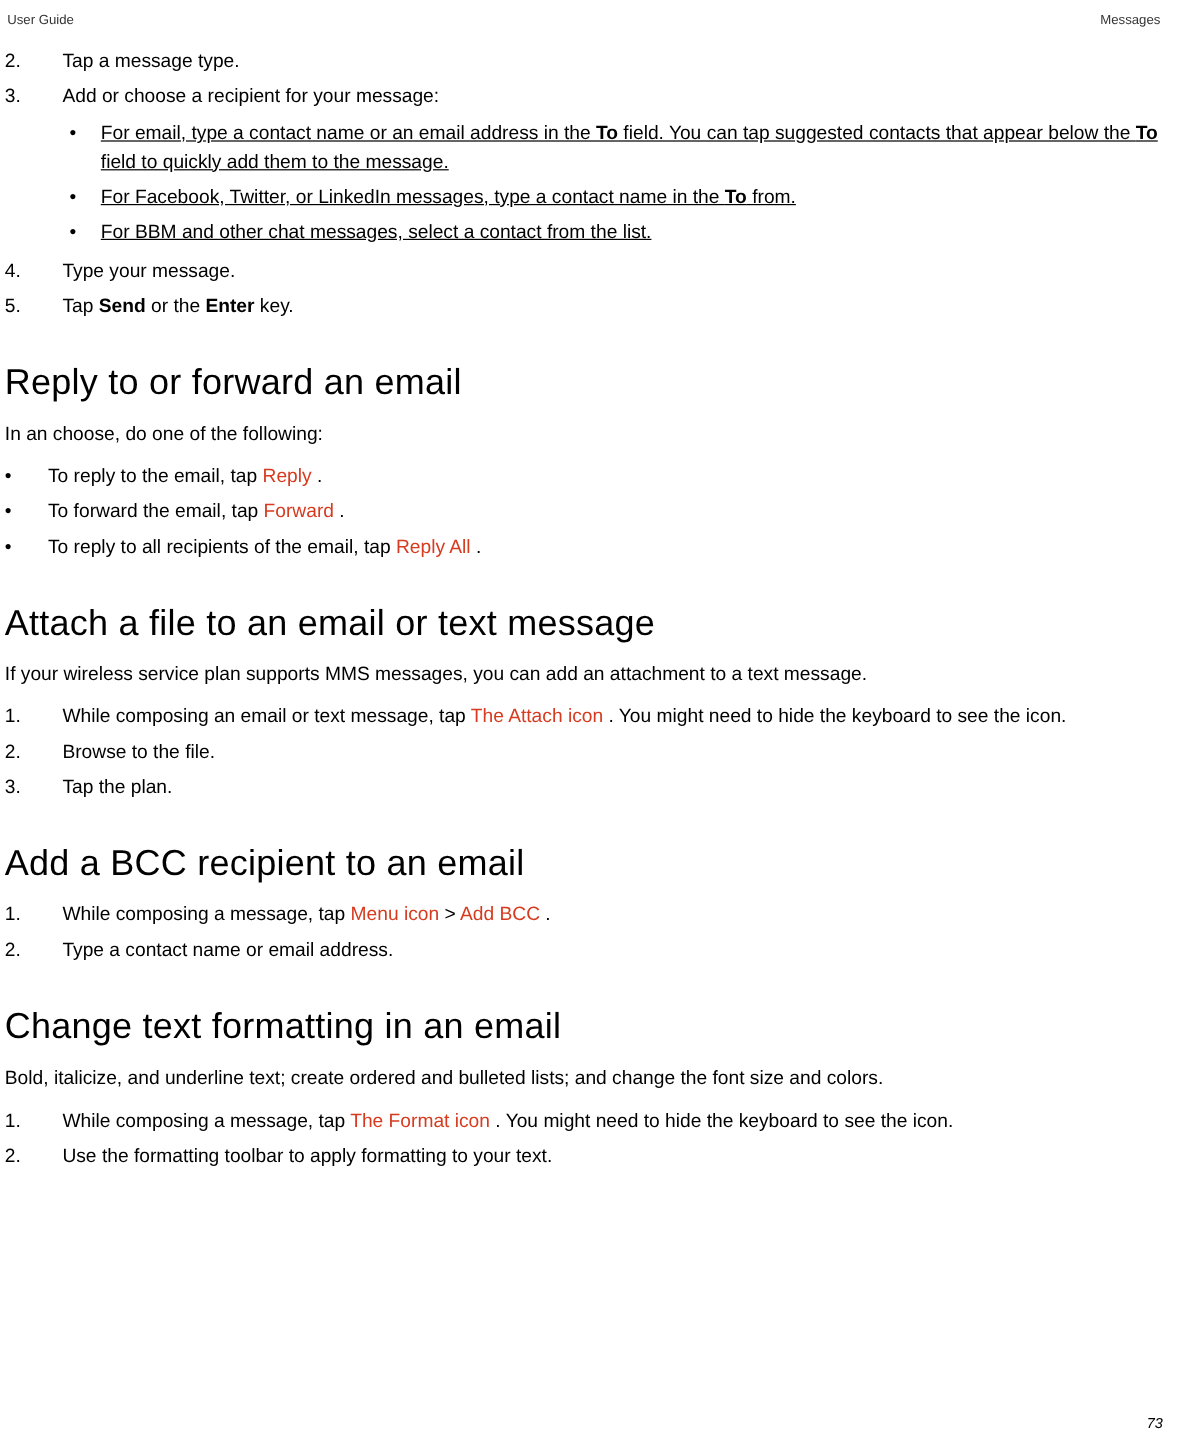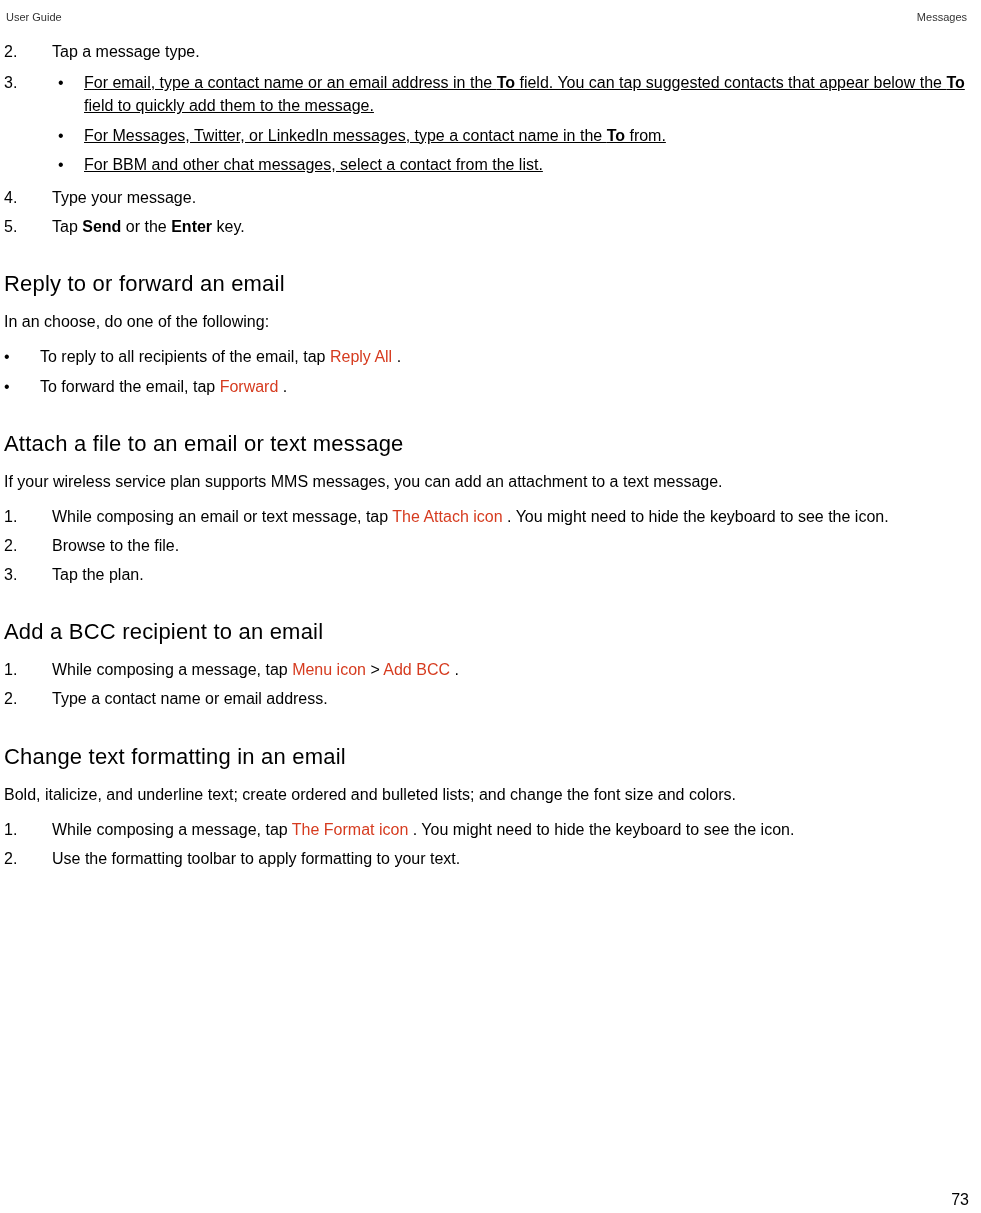--- a/index.html
+++ b/index.html
@@ -14,21 +14,21 @@
   }
   .header {
     display: flex;
     justify-content: space-between;
     font-size: 11px;
     color: #333;
     padding: 0 2px 8px 2px;
   }
   h2 {
     font-weight: 300;
-    font-size: 22px;
+    font-size: 30px;
     margin: 30px 0 10px 0;
     letter-spacing: 0.2px;
   }
   p.lead {
     margin: 8px 0 12px 0;
   }
   ol.main-steps {
     list-style: none;
     counter-reset: step 1;
     padding-left: 0;
@@ -83,63 +83,68 @@
     top: 0;
   }
   .icon-ref {
     color: #d63b1f;
   }
   .bold {
     font-weight: bold;
   }
   .page-number {
     position: fixed;
-    bottom: 2px;
+    bottom: 18px;
     right: 12px;
-    font-size: 16px;
+    font-size: 12px;
+    font-style: italic;
   }
   .sep {
     color: #000;
   }
 </style>
 </head>
 <body>
 
 <div class="header">
   <span>User Guide</span>
   <span>Messages</span>
 </div>
 
 <ol class="main-steps">
   <li>Tap a message type.</li>
   <li>
+    <span>Add or choose a recipient for your message:</span>
     <ul class="sub-bullets">
       <li>
         <span>For email, type a contact name or an email address in the </span><span class="bold">To</span><span> field. You can tap suggested contacts that appear below the </span><span class="bold">To</span><span> field to quickly add them to the message.</span>
       </li>
       <li>
-        <span>For Messages, Twitter, or LinkedIn messages, type a contact name in the </span><span class="bold">To</span><span> from.</span>
+        <span>For Facebook, Twitter, or LinkedIn messages, type a contact name in the </span><span class="bold">To</span><span> from.</span>
       </li>
       <li>For BBM and other chat messages, select a contact from the list.</li>
     </ul>
   </li>
   <li>Type your message.</li>
   <li>
     <span>Tap </span><span class="bold">Send</span><span> or the </span><span class="bold">Enter</span><span> key.</span>
   </li>
 </ol>
 
 <h2>Reply to or forward an email</h2>
 <p class="lead">In an choose, do one of the following:</p>
 <ul class="top-bullets">
   <li>
-    <span>To reply to all recipients of the email, tap </span><span class="icon-ref"> Reply All </span><span>.</span>
+    <span>To reply to the email, tap </span><span class="icon-ref"> Reply </span><span>.</span>
   </li>
   <li>
     <span>To forward the email, tap </span><span class="icon-ref"> Forward </span><span>.</span>
+  </li>
+  <li>
+    <span>To reply to all recipients of the email, tap </span><span class="icon-ref"> Reply All </span><span>.</span>
   </li>
 </ul>
 
 <h2>Attach a file to an email or text message</h2>
 <p class="lead">If your wireless service plan supports MMS messages, you can add an attachment to a text message.</p>
 <ol class="main-steps start-at-1">
   <li>
     <span>While composing an email or text message, tap </span><span class="icon-ref"> The Attach icon </span><span>. You might need to hide the keyboard to see the icon.</span>
   </li>
   <li>Browse to the file.</li>

